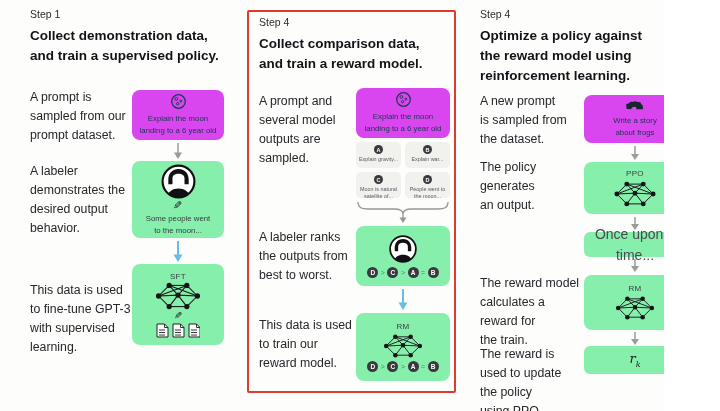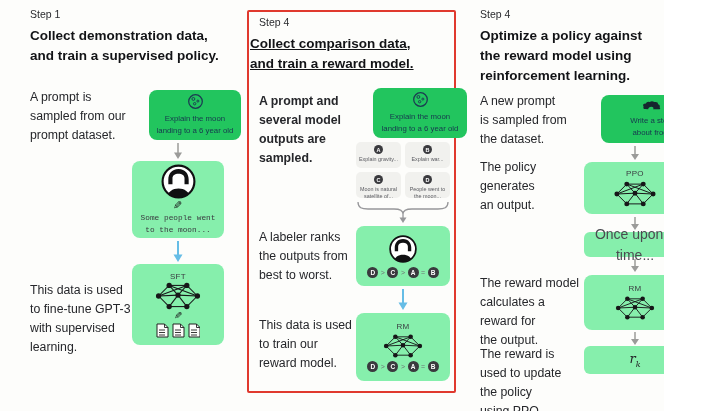--- a/index.html
+++ b/index.html
@@ -4,21 +4,21 @@
 <style>
   html,body{margin:0;padding:0;background:#fff;}
   .canvas{position:relative;width:664px;height:411px;background:#fdfdfb;
           font-family:"Liberation Sans",sans-serif;overflow:hidden;}
   .abs{position:absolute;}
   .step-label{font-size:10.5px;color:#2a2b2f;}
   .step-title{font-size:13.5px;font-weight:bold;color:#121316;line-height:1.48;white-space:pre-line;}
   .caption{font-size:12.3px;color:#26272b;line-height:1.55;white-space:pre-line;}
   .box{border-radius:8px;display:flex;flex-direction:column;align-items:center;justify-content:center;
        text-align:center;box-sizing:border-box;}
-  .box-blue{background:#22c55e;margin-left:17px;}
+  .box-blue{background:#d946ef;}
   .box-gray{background:#86efac;}
   .btxt-blue{font-size:7.8px;color:#17374e;line-height:1.5;white-space:pre-line;margin-top:3px;}
   .btxt{font-size:7.8px;color:#3a3b40;line-height:1.45;white-space:pre-line;}
   .model-label{font-size:8px;color:#3a3b40;letter-spacing:.3px;}
   .cellgrid{display:grid;grid-template-columns:1fr 1fr;gap:4px;}
   .cell{background:#f1f1ee;border-radius:5px;display:flex;flex-direction:column;align-items:center;
         padding:3px 1px 2px;height:26px;box-sizing:border-box;}
   .cell-badge{width:9px;height:9px;border-radius:50%;background:#3a3a3e;color:#fff;font-size:5.5px;
         font-weight:bold;display:flex;align-items:center;justify-content:center;flex:none;}
   .cell-text{font-size:5.4px;color:#5a5b60;line-height:1.35;white-space:pre-line;text-align:center;margin-top:2px;}
@@ -57,36 +57,40 @@
     </svg>
     <div class="btxt-blue">Explain the moon
 landing to a 6 year old</div>
   </div>
 
   <svg class="abs" style="left:173px;top:143px;color:#9b9b99;" width="10" height="16">
     <line x1="5" y1="0" x2="5" y2="10" stroke="currentColor" stroke-width="1.5"></line>
     <polygon points="1,9.5 9,9.5 5,16" fill="currentColor"></polygon>
   </svg>
 
+  <div class="abs caption" style="left:30px;top:162px;width:106px;">A labeler
+demonstrates the
+desired output
+behavior.</div>
 
   <div class="abs box box-gray" style="left:132px;top:161px;width:92px;height:77px;">
     <svg width="37" height="37" viewBox="0 0 40 40">
       <defs>
           <clipPath id="pc1">
             <circle cx="20" cy="20" r="17.2"></circle>
           </clipPath>
         </defs>
       <circle cx="20" cy="20" r="17.2" fill="#fff" stroke="#101012" stroke-width="2.3"></circle>
       <g clip-path="url(#pc1)">
         <path d="M20 6.5 C12.5 6.5 9 12 9 18 L9 23 L13.5 23 L13.5 16.5 C13.5 13.3 16 11.5 20 11.5 C24 11.5 26.5 13.3 26.5 16.5 L26.5 23 L31 23 L31 18 C31 12 27.5 6.5 20 6.5 Z" fill="#101012"></path>
         <path d="M20 27.5 C13 27.5 8 31.5 6 39.5 L34 39.5 C32 31.5 27 27.5 20 27.5 Z" fill="#101012"></path>
       </g>
     </svg>
     <span class="pencil">✎</span>
-    <div class="btxt" style="margin-top:2px;font-family:Liberation Mono, monospace;">Some people went
+    <div class="btxt" style="margin-top:2px;">Some people went
 to the moon...</div>
   </div>
 
   <svg class="abs" style="left:173px;top:241px;color:#66bde6;" width="10" height="21">
     <line x1="5" y1="0" x2="5" y2="14" stroke="currentColor" stroke-width="2"></line>
     <polygon points="0.5,13.5 9.5,13.5 5,21" fill="currentColor"></polygon>
   </svg>
 
   <div class="abs caption" style="left:30px;top:281px;width:112px;">This data is used
 to fine-tune GPT-3
@@ -140,24 +144,24 @@
           <line class="docline" x1="3" y1="7" x2="9" y2="7"></line>
           <line class="docline" x1="3" y1="9.5" x2="9" y2="9.5"></line>
           <line class="docline" x1="3" y1="12" x2="9" y2="12"></line>
         </g>
     </svg>
   </div>
 
   <div class="abs step2-frame" style="left:247px;top:10px;width:205px;height:379px;"></div>
 
   <div class="abs step-label" style="left:259px;top:16px;">Step 4</div>
-  <div class="abs step-title" style="left:250px;top:34px;width:190px;text-decoration:underline;">Collect comparison data,
+  <div class="abs step-title" style="left:259px;top:34px;width:190px;">Collect comparison data,
 and train a reward model.</div>
 
-  <div class="abs caption" style="left:259px;top:92px;width:92px;font-weight:bold;">A prompt and
+  <div class="abs caption" style="left:259px;top:92px;width:92px;">A prompt and
 several model
 outputs are
 sampled.</div>
 
   <div class="abs box box-blue" style="left:356px;top:88px;width:94px;height:50px;">
     <svg width="17" height="17" viewBox="0 0 20 20">
       <circle cx="10" cy="10" r="8" fill="none" stroke="#1c3a52" stroke-width="1.5"></circle>
       <circle cx="7.5" cy="7" r="1.7" fill="none" stroke="#1c3a52" stroke-width="1.1"></circle>
       <circle cx="12.8" cy="9.5" r="1.2" fill="none" stroke="#1c3a52" stroke-width="1.1"></circle>
       <circle cx="9" cy="12.6" r="1.4" fill="none" stroke="#1c3a52" stroke-width="1.1"></circle>
@@ -329,21 +333,21 @@
   </div>
 
   <svg class="abs" style="left:630px;top:259px;color:#9b9b99;" width="10" height="13">
     <line x1="5" y1="0" x2="5" y2="7.5" stroke="currentColor" stroke-width="1.5"></line>
     <polygon points="1,7 9,7 5,13" fill="currentColor"></polygon>
   </svg>
 
   <div class="abs caption" style="left:480px;top:274px;width:104px;">The reward model
 calculates a
 reward for
-the output.</div>
+the train.</div>
 
   <div class="abs box box-gray" style="left:584px;top:275px;width:102px;height:55px;">
     <div class="model-label">RM</div>
     <svg class="net" width="40" height="26" viewBox="0 0 52 34" style="margin-top:2px;">
       <line x1="16" y1="5" x2="36" y2="5"></line>
         <line x1="16" y1="5" x2="4" y2="17"></line>
       <line x1="16" y1="5" x2="26" y2="16"></line>
         <line x1="16" y1="5" x2="48" y2="17"></line>
       <line x1="36" y1="5" x2="26" y2="16"></line>
         <line x1="36" y1="5" x2="48" y2="17"></line>

